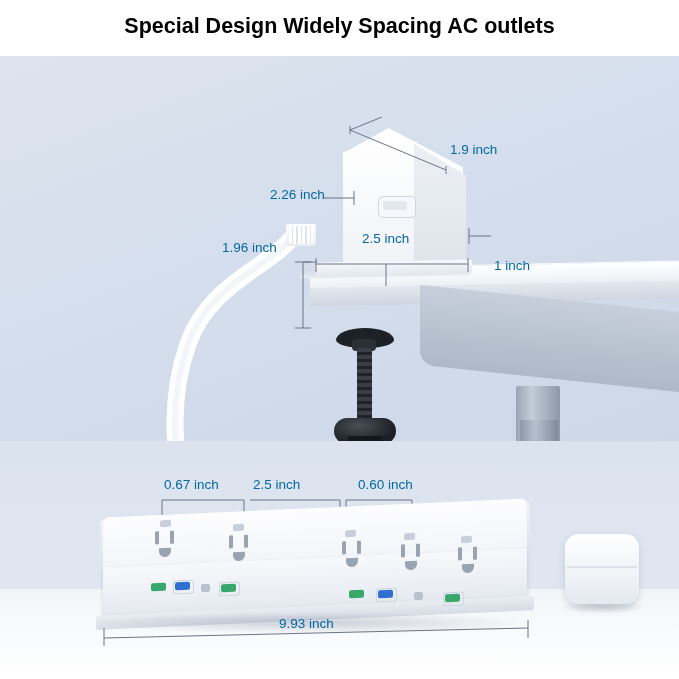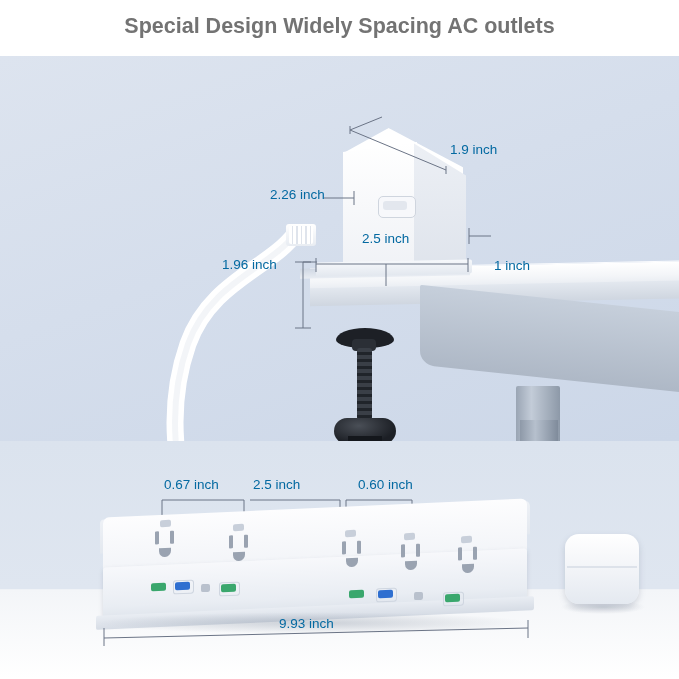--- a/index.html
+++ b/index.html
@@ -9,21 +9,21 @@
     font-family:"Liberation Sans", sans-serif;
     overflow:hidden;
     position:relative;
   }
   #stage{position:relative;width:679px;height:679px;overflow:hidden;background:#ffffff;}
 
   
   .title{
     position:absolute;left:0;top:14px;width:679px;
     text-align:center;
-    font-size:21.5px;font-weight:bold;color:#737373;
+    font-size:21.5px;font-weight:bold;color:#000000;
     letter-spacing:0px;
   }
 
   
   .top-scene{
     position:absolute;left:0;top:56px;width:679px;height:385px;
     background:#d9e1ee;
     overflow:hidden;
   }
   .top-scene .wall{
@@ -276,21 +276,21 @@
       <path d="M168 2 L 168 16" stroke="#6b7486" stroke-width="1"></path>
     </svg>
     <div class="dim" style="left:362px;top:175px;">2.5 inch</div>
 
     <svg style="position:absolute;left:205px;top:150px;width:120px;height:130px;" xmlns="http://www.w3.org/2000/svg">
       <path d="M98 56 L 98 122" stroke="#6b7486" stroke-width="1"></path>
       <path d="M90 56 L 106 56" stroke="#6b7486" stroke-width="1"></path>
       <path d="M90 122 L 106 122" stroke="#6b7486" stroke-width="1"></path>
       <path d="M98 56 L 112 56" stroke="#6b7486" stroke-width="1"></path>
     </svg>
-    <div class="dim" style="left:222px;top:201px;text-align:right;">1.96 inch</div>
+    <div class="dim" style="left:222px;top:184px;text-align:right;">1.96 inch</div>
   </div>
 
   <div class="bottom-scene"></div>
 
   <svg style="position:absolute;left:150px;top:486px;width:300px;height:40px;" xmlns="http://www.w3.org/2000/svg">
     <path d="M12 14 L 94 14" stroke="#6b7486" stroke-width="1"></path>
     <path d="M12 14 L 12 38" stroke="#6b7486" stroke-width="1"></path>
     <path d="M94 14 L 94 36" stroke="#6b7486" stroke-width="1"></path>
     <path d="M100 14 L 190 14" stroke="#6b7486" stroke-width="1"></path>
     <path d="M190 14 L 190 34" stroke="#6b7486" stroke-width="1"></path>

